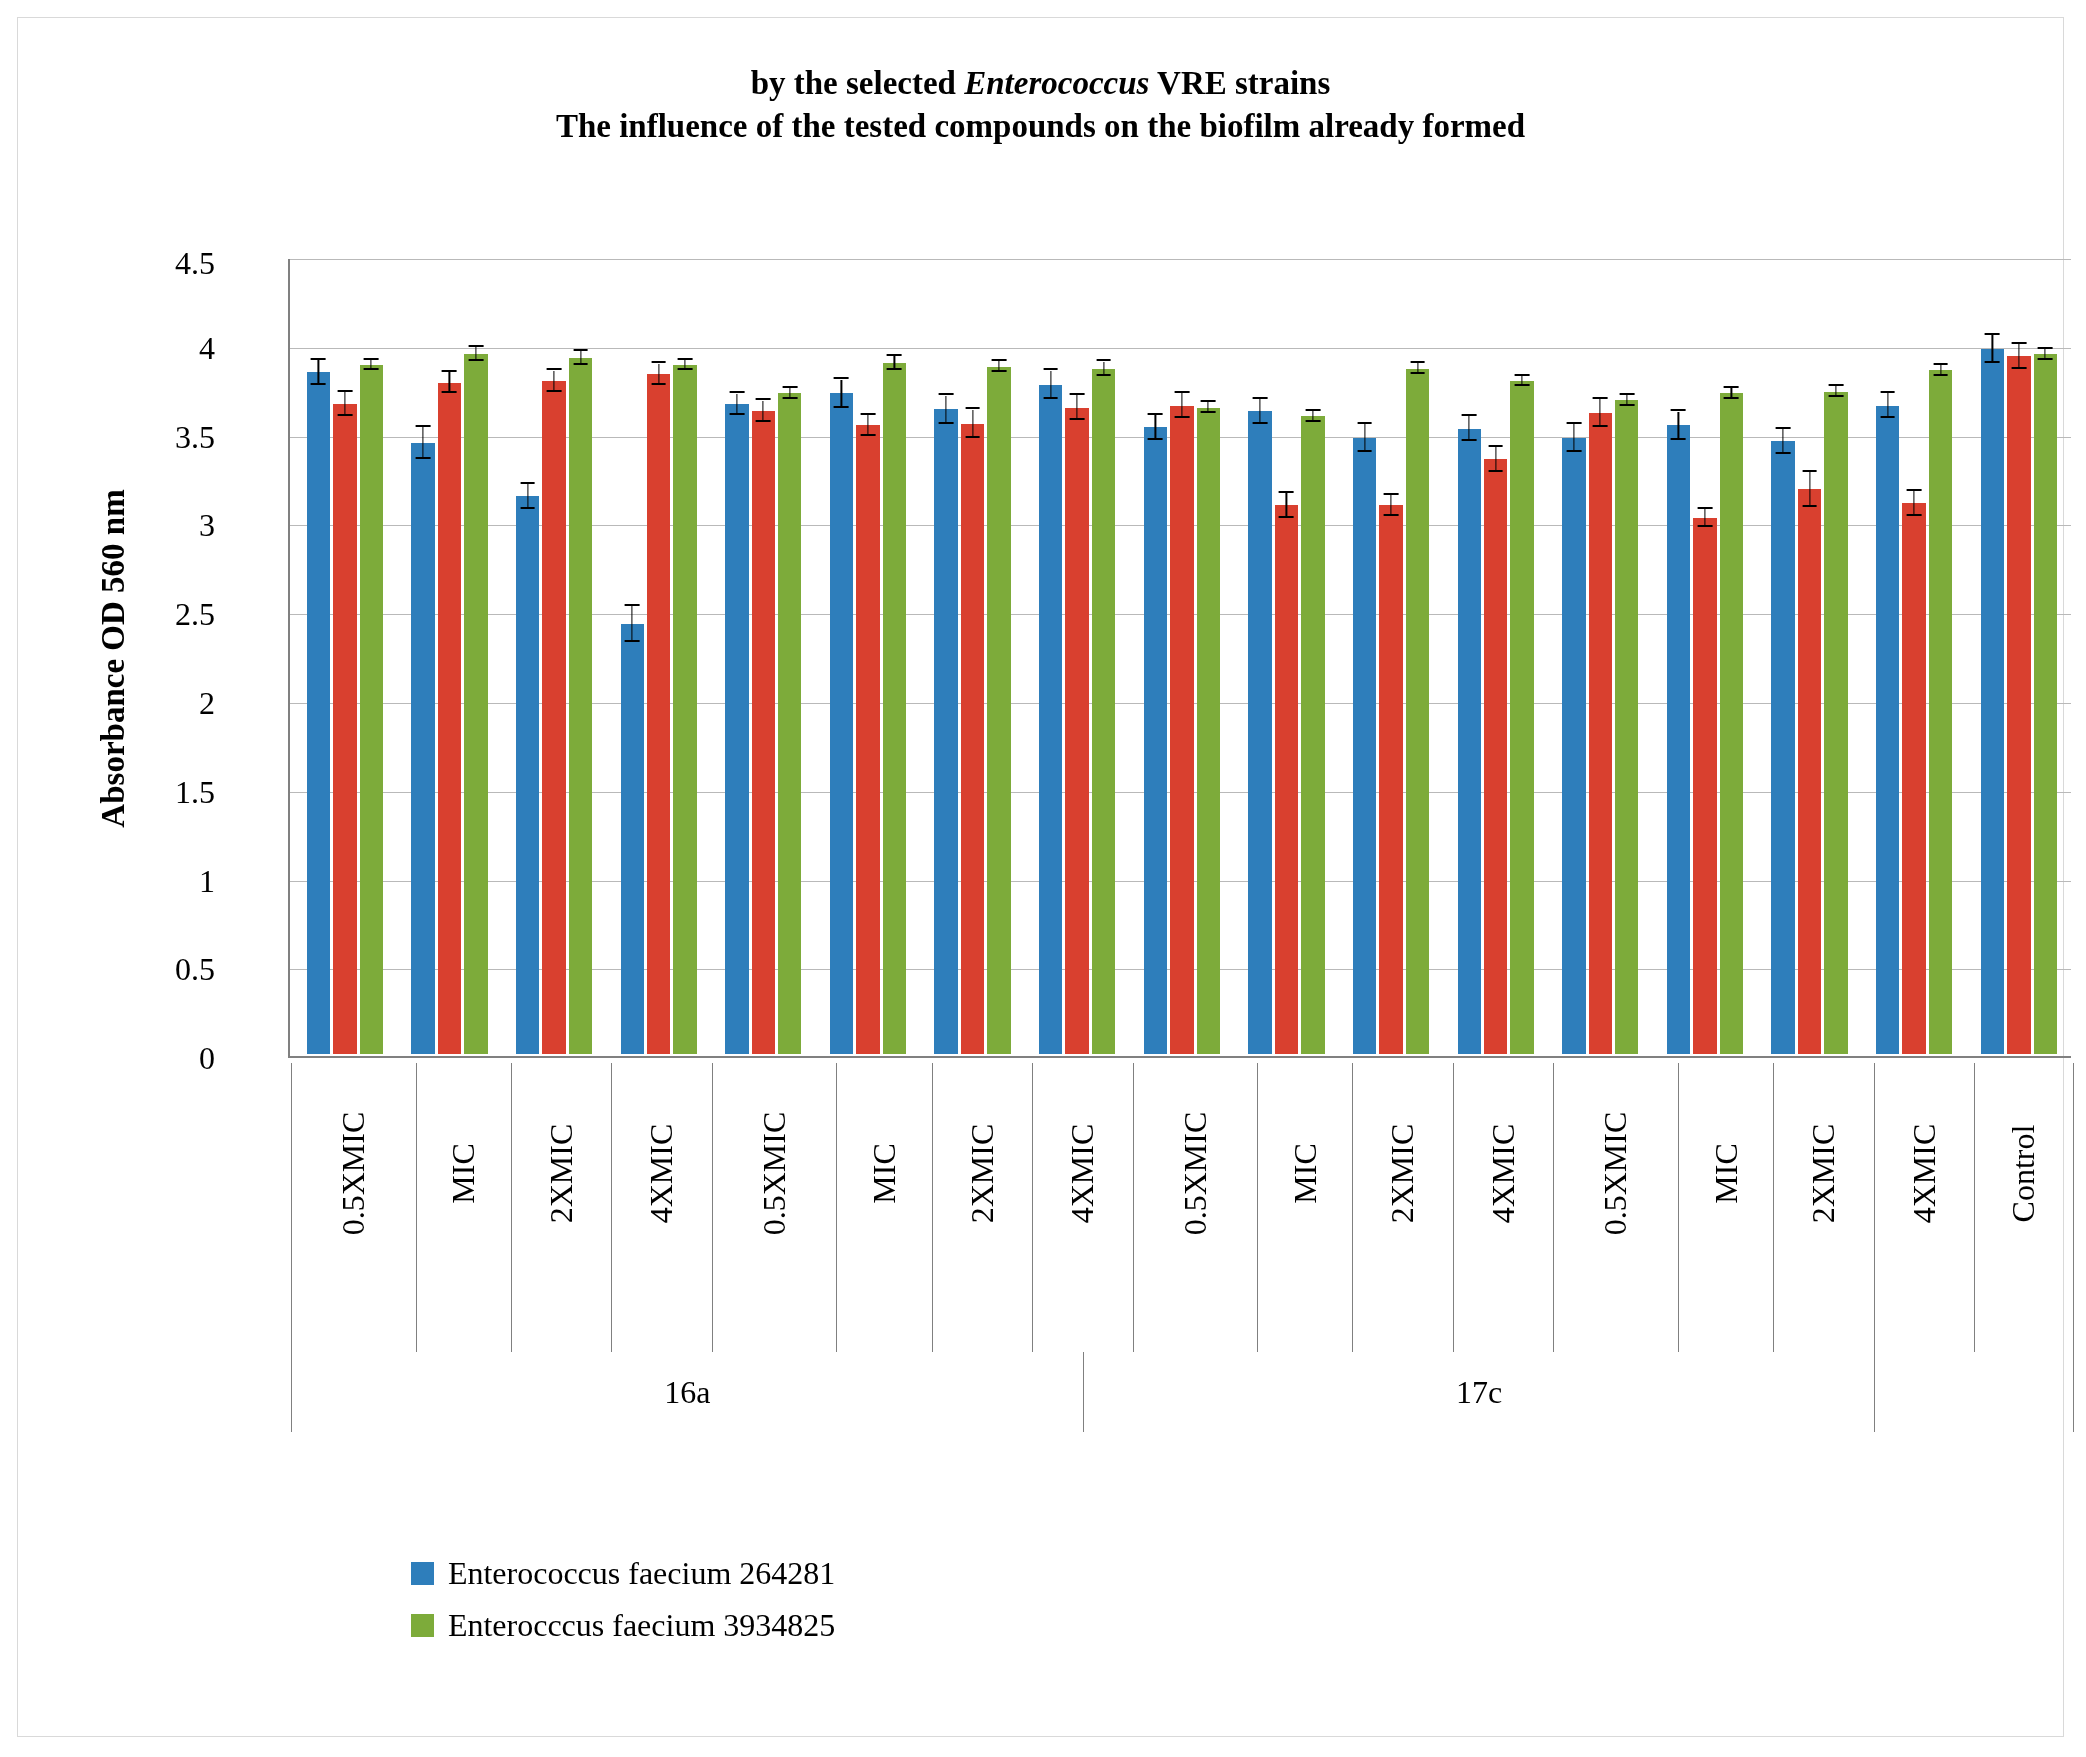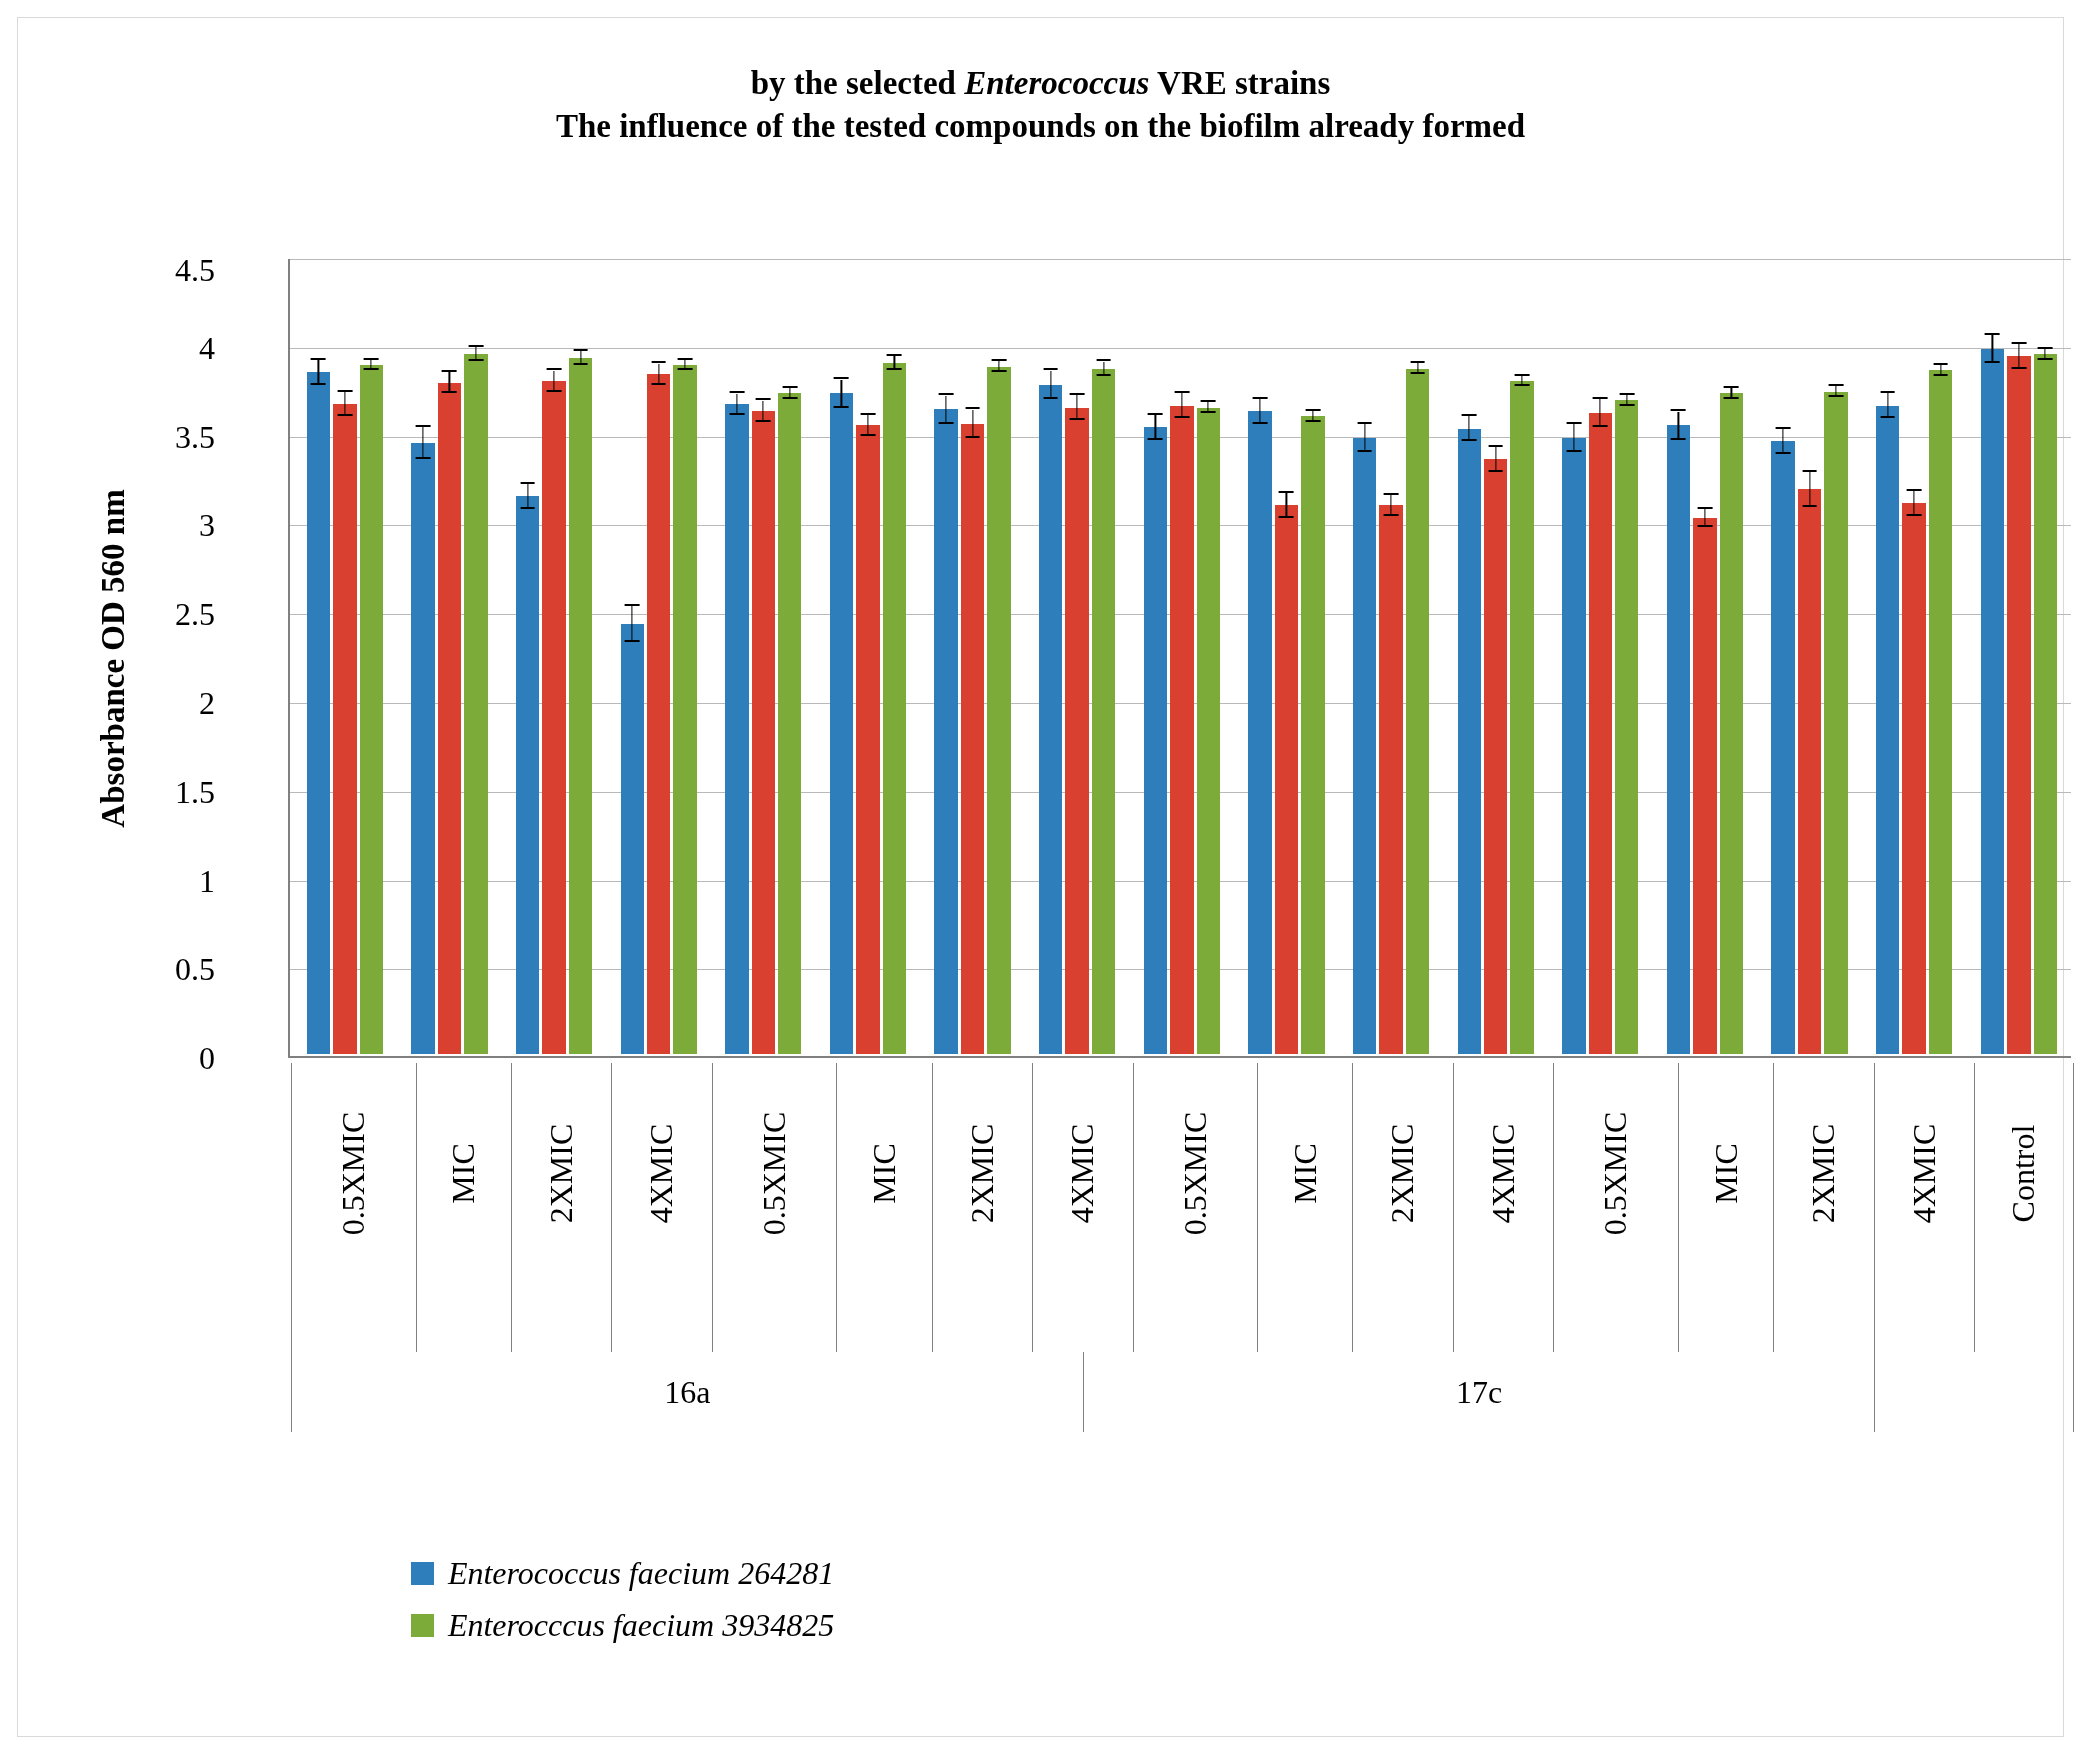--- a/index.html
+++ b/index.html
@@ -210,21 +210,20 @@
     margin-right: 36px;
   }
   .swatch {
     width: 23.4px;
     height: 23.4px;
     margin-right: 13.5px;
     flex: 0 0 auto;
   }
   .legend-text {
     font-size: 32px;
-    font-style: italic;
     color: #000;
     white-space: nowrap;
   }
 </style>
 </head>
 <body>
 
 <div class="figure-frame">
 
   <div class="chart-title">
@@ -598,21 +597,21 @@
     <div id="yticks">
         <div class="ytick-label" style="top: 799px;">0</div>
         <div class="ytick-label" style="top: 710px;">0.5</div>
         <div class="ytick-label" style="top: 622px;">1</div>
         <div class="ytick-label" style="top: 533px;">1.5</div>
         <div class="ytick-label" style="top: 444px;">2</div>
         <div class="ytick-label" style="top: 355px;">2.5</div>
         <div class="ytick-label" style="top: 266px;">3</div>
         <div class="ytick-label" style="top: 178px;">3.5</div>
         <div class="ytick-label" style="top: 89px;">4</div>
-        <div class="ytick-label" style="top: 11px;">4.5</div>
+        <div class="ytick-label" style="top: 4px;">4.5</div>
       </div>
   </div>
 
   <div class="catlabels" id="catlabels">
       <div class="catcell">
         <span>0.5XMIC</span>
       </div>
       <div class="catcell">
         <span>MIC</span>
       </div>

